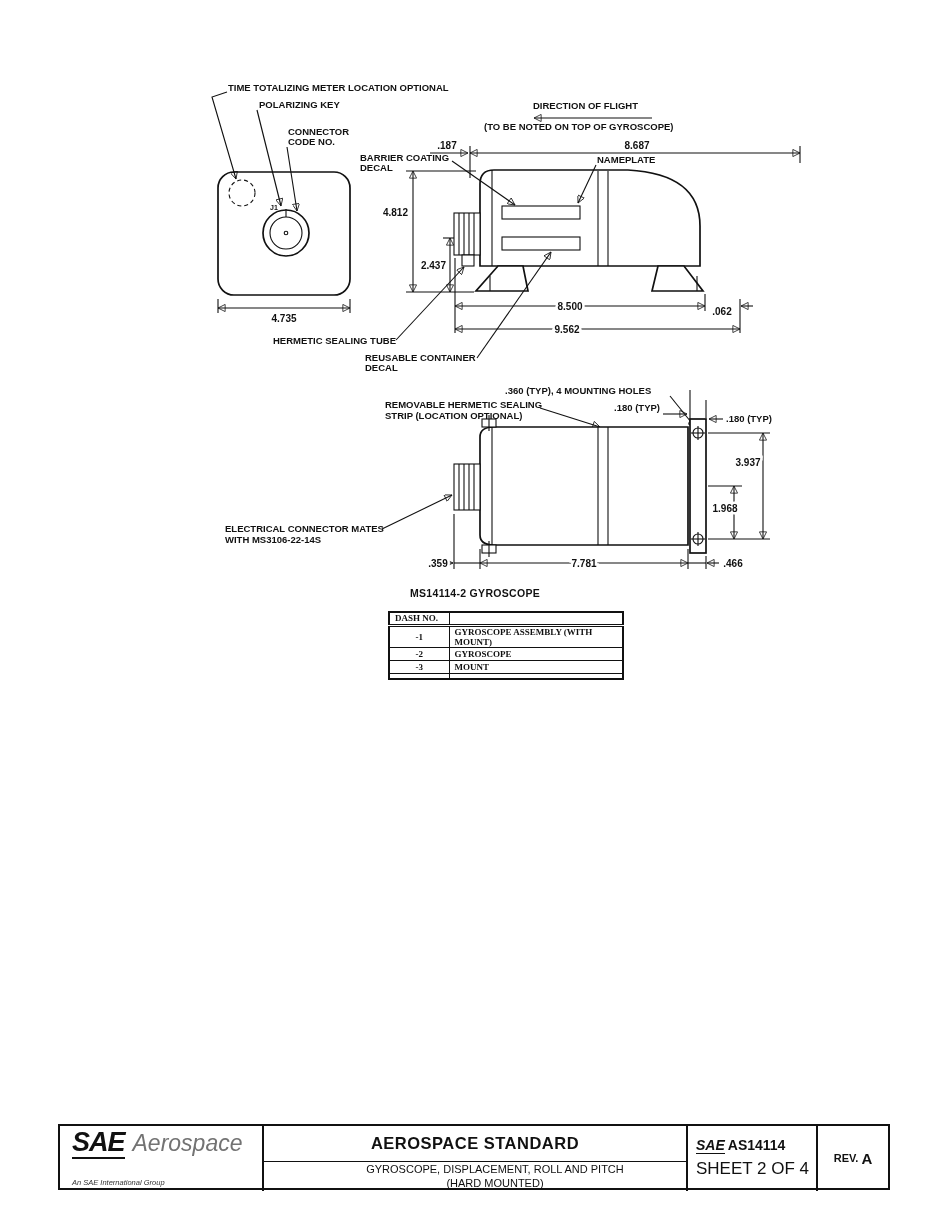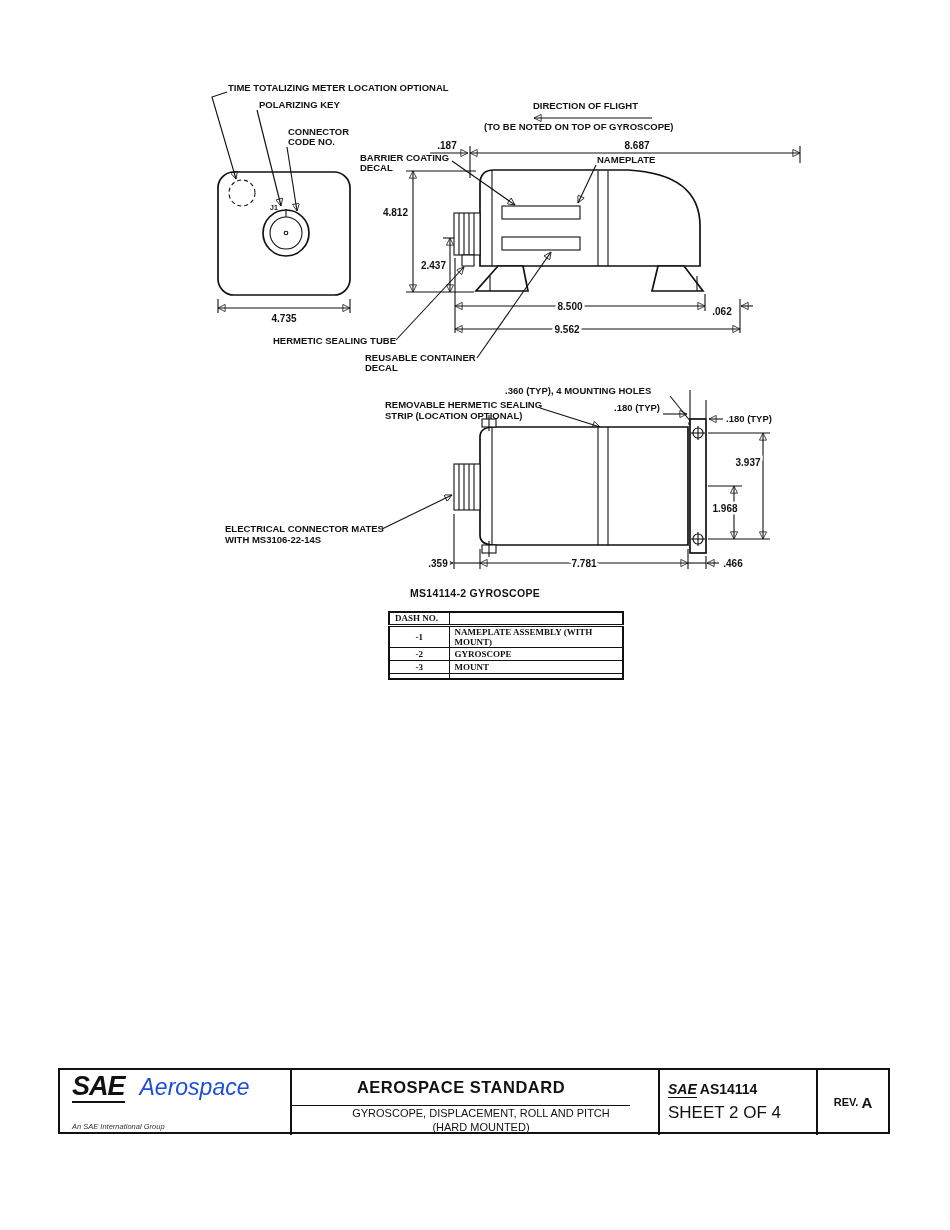--- a/index.html
+++ b/index.html
@@ -34,33 +34,33 @@
   }
   .dash-table th, .dash-table td {
     border:1px solid #111; padding:0 5px; height:13px; vertical-align:middle;
   }
   .dash-table th { text-align:left; border-bottom:3px double #111; }
   .dash-table td.dash { text-align:center; width:58px; }
   .dash-table tr.spacer td { height:6px; }
 
   
   .titleblock {
-    position:absolute; left:58px; top:1068px; width:832px; height:66px;
+    position:absolute; left:58px; top:1124px; width:832px; height:66px;
     border:2.5px solid #111;
-    display:grid; grid-template-columns:202px 1fr 130px 72px;gap:28px;
+    display:grid; grid-template-columns:202px 1fr 130px 72px;
   }
   .tb-cell { border-left:2px solid #111; }
   .tb-cell:first-child { border-left:none; }
   .tb-logo { display:flex; flex-direction:column; justify-content:center; padding-left:12px; }
   .logo-row { display:flex; align-items:baseline; line-height:1; }
   .sae-mark {
     font-weight:bold; font-style:italic; font-size:27px; letter-spacing:-1px;
     border-bottom:2px solid #111; padding-bottom:1px;
   }
-  .aero { font-style:italic; font-size:23px; margin-left:15px; color:#1d4ed8; }
+  .aero { font-style:italic; font-size:23px; margin-left:8px; color:#737373; }
   .logo-sub { font-style:italic; font-size:7.5px; color:#333; margin-top:19px; }
   .tb-mid { display:flex; flex-direction:column; }
   .tb-title {
     height:36px; display:flex; align-items:center; justify-content:center;
     font-weight:bold; font-size:16.5px; letter-spacing:.5px;
     border-bottom:1.5px solid #111;
   }
   .tb-sub {
     flex:1; display:flex; flex-direction:column; align-items:center; justify-content:center;
     font-size:11px; line-height:1.3;margin-left:40px;
@@ -239,21 +239,21 @@
       </colgroup>
     <thead>
       <tr>
         <th>DASH NO.</th>
         <th></th>
       </tr>
     </thead>
     <tbody>
       <tr>
         <td class="dash">-1</td>
-        <td>NAMEPLATE ASSEMBLY (WITH MOUNT)</td>
+        <td>GYROSCOPE ASSEMBLY (WITH MOUNT)</td>
       </tr>
       <tr>
         <td class="dash">-2</td>
         <td>GYROSCOPE</td>
       </tr>
       <tr>
         <td class="dash">-3</td>
         <td>MOUNT</td>
       </tr>
       <tr class="spacer">

